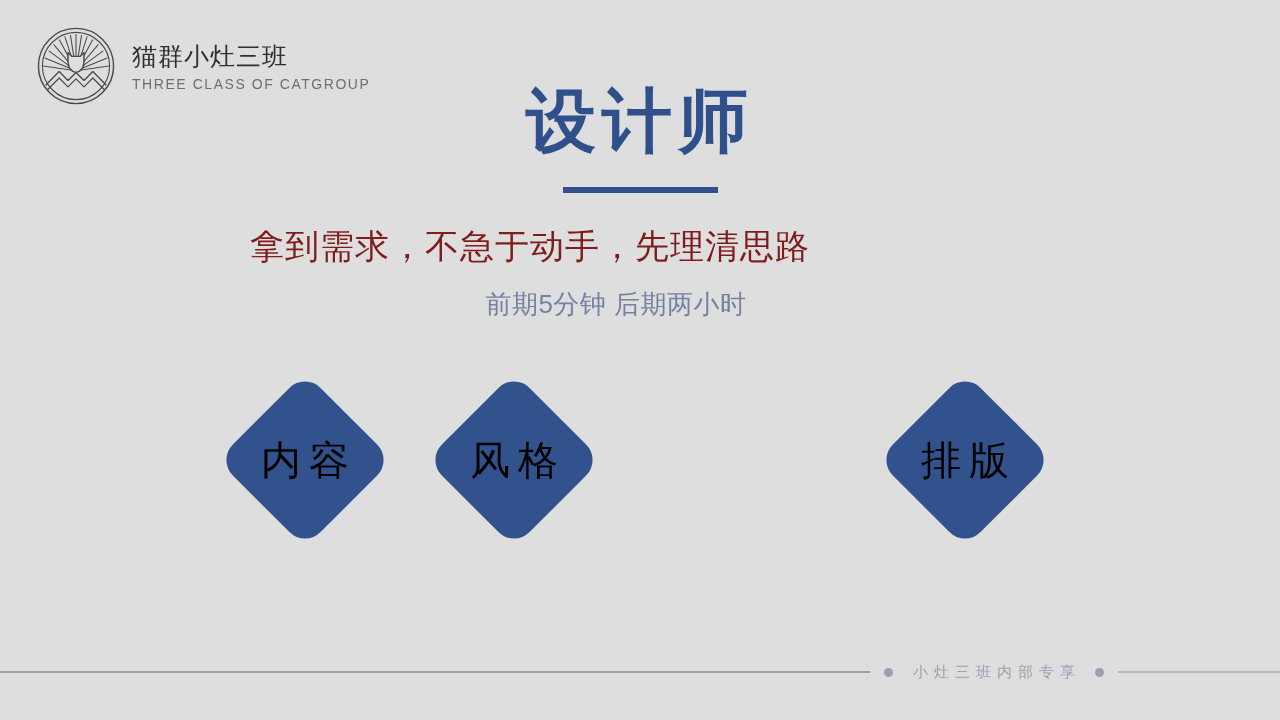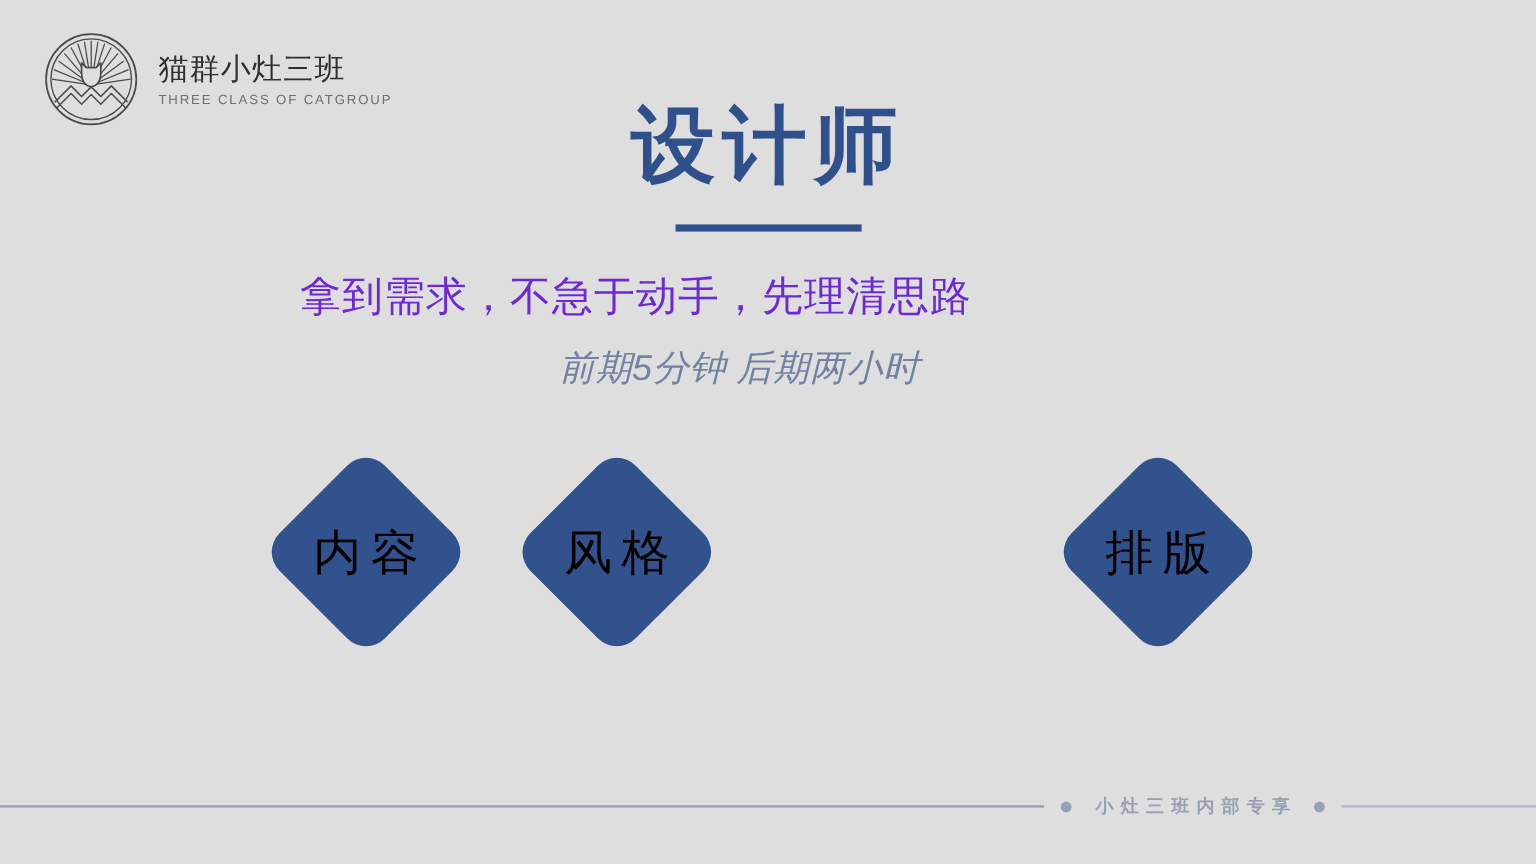--- a/index.html
+++ b/index.html
@@ -44,21 +44,21 @@
   }
   .brand-name {
     font-size: 25px;
     letter-spacing: 1px;
     color: #2f2f2f;
     line-height: 1.15;
     white-space: nowrap;
     font-weight: 500;
   }
   .brand-sub {
-    font-size: 11px;
+    font-size: 14px;
     letter-spacing: 1.55px;
     color: #6e6e6e;
     margin-top: 5px;
     white-space: nowrap;
   }
 
   
   .title-block {
     position: absolute;
     left: 0;
@@ -83,35 +83,34 @@
   }
 
   
   .subtitle-primary {
     position: absolute;
     left: 0;
     top: 224px;
     width: 1060px;
     text-align: center;
     font-size: 34px;
-    color: #6d28d9;
+    color: #7f1d1d;
     letter-spacing: 1px;
     white-space: nowrap;
   }
   .subtitle-secondary {
     position: absolute;
     left: 0;
     top: 287px;
     width: 1232px;
     text-align: center;
-    font-size: 30px;
+    font-size: 26px;
     color: #7581a3;
     letter-spacing: 0.5px;
     white-space: nowrap;
-    font-style: italic;
   }
 
   
   .diamond-row {
     position: absolute;
     left: 0;
     top: 372px;
     width: 1280px;
     height: 176px;
   }
@@ -147,21 +146,20 @@
 
   
   .footer {
     position: absolute;
     left: 0;
     top: 656px;
     width: 1280px;
     height: 32px;
     display: flex;
     align-items: center;
-    font-weight: bold;
   }
   .footer-line-left {
     flex: 0 0 auto;
     width: 870px;
     height: 1.5px;
     background: #9aa0b4;
   }
   .footer-dot {
     flex: 0 0 auto;
     width: 9px;

